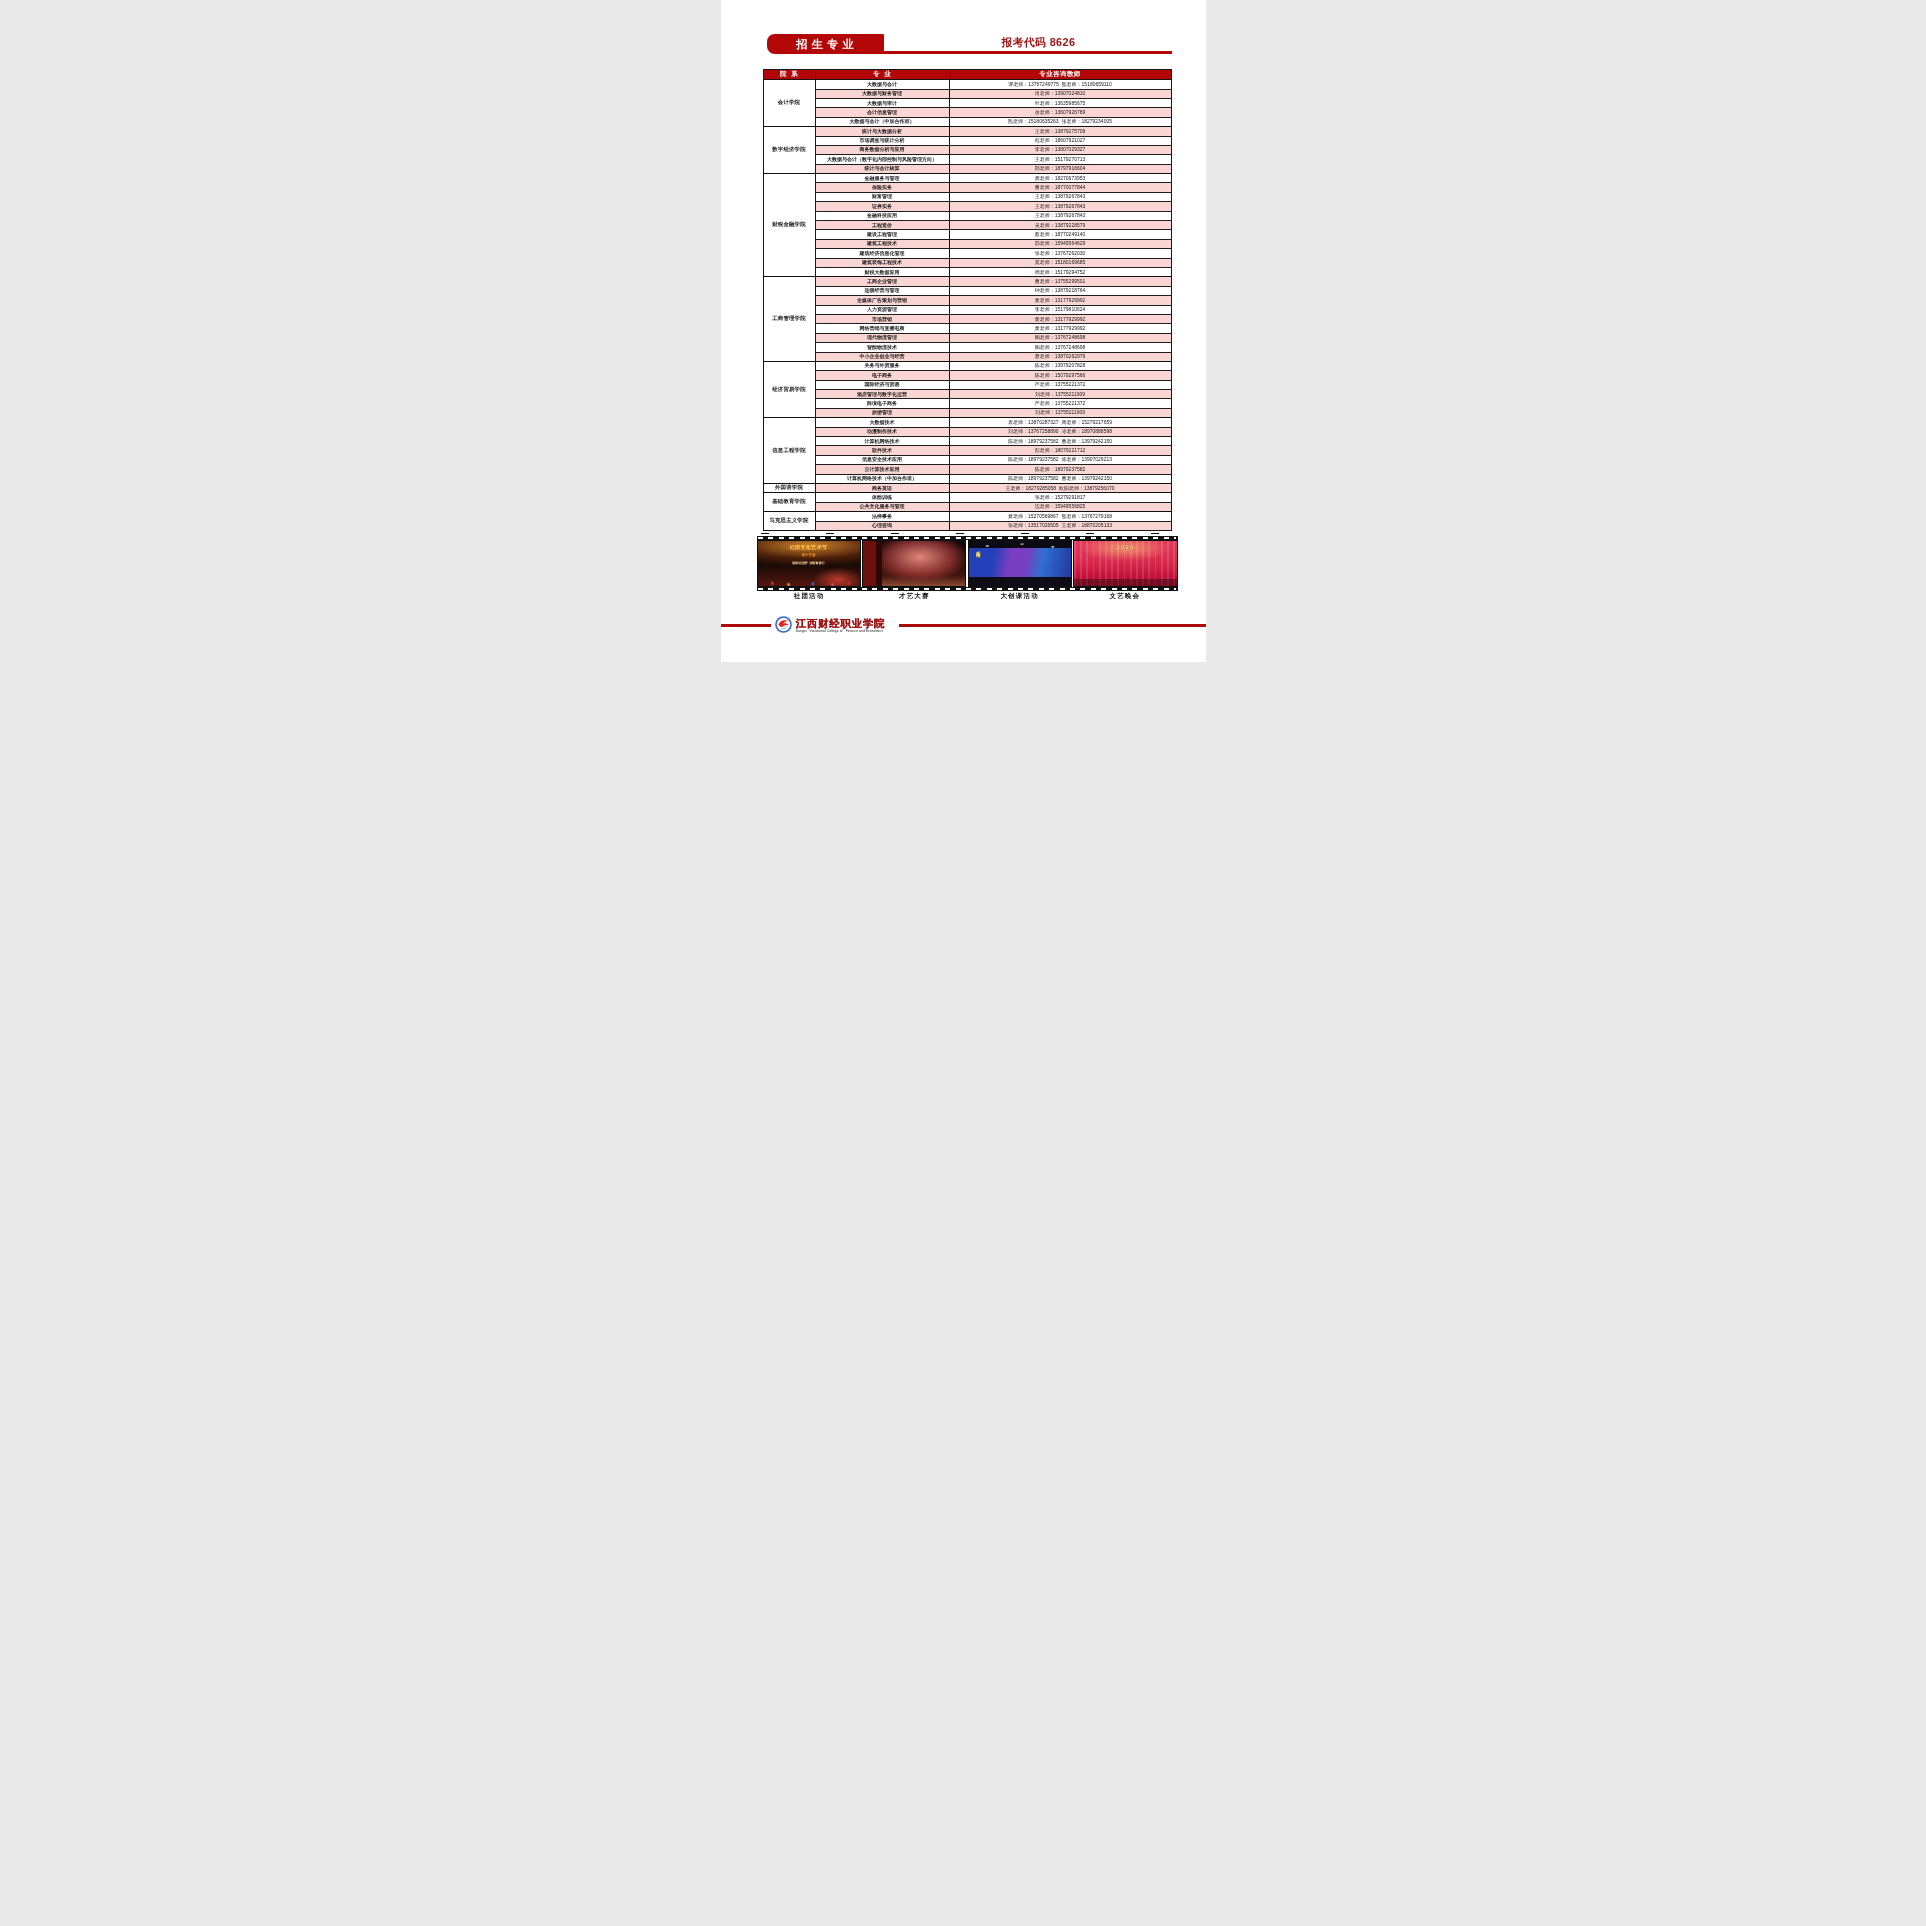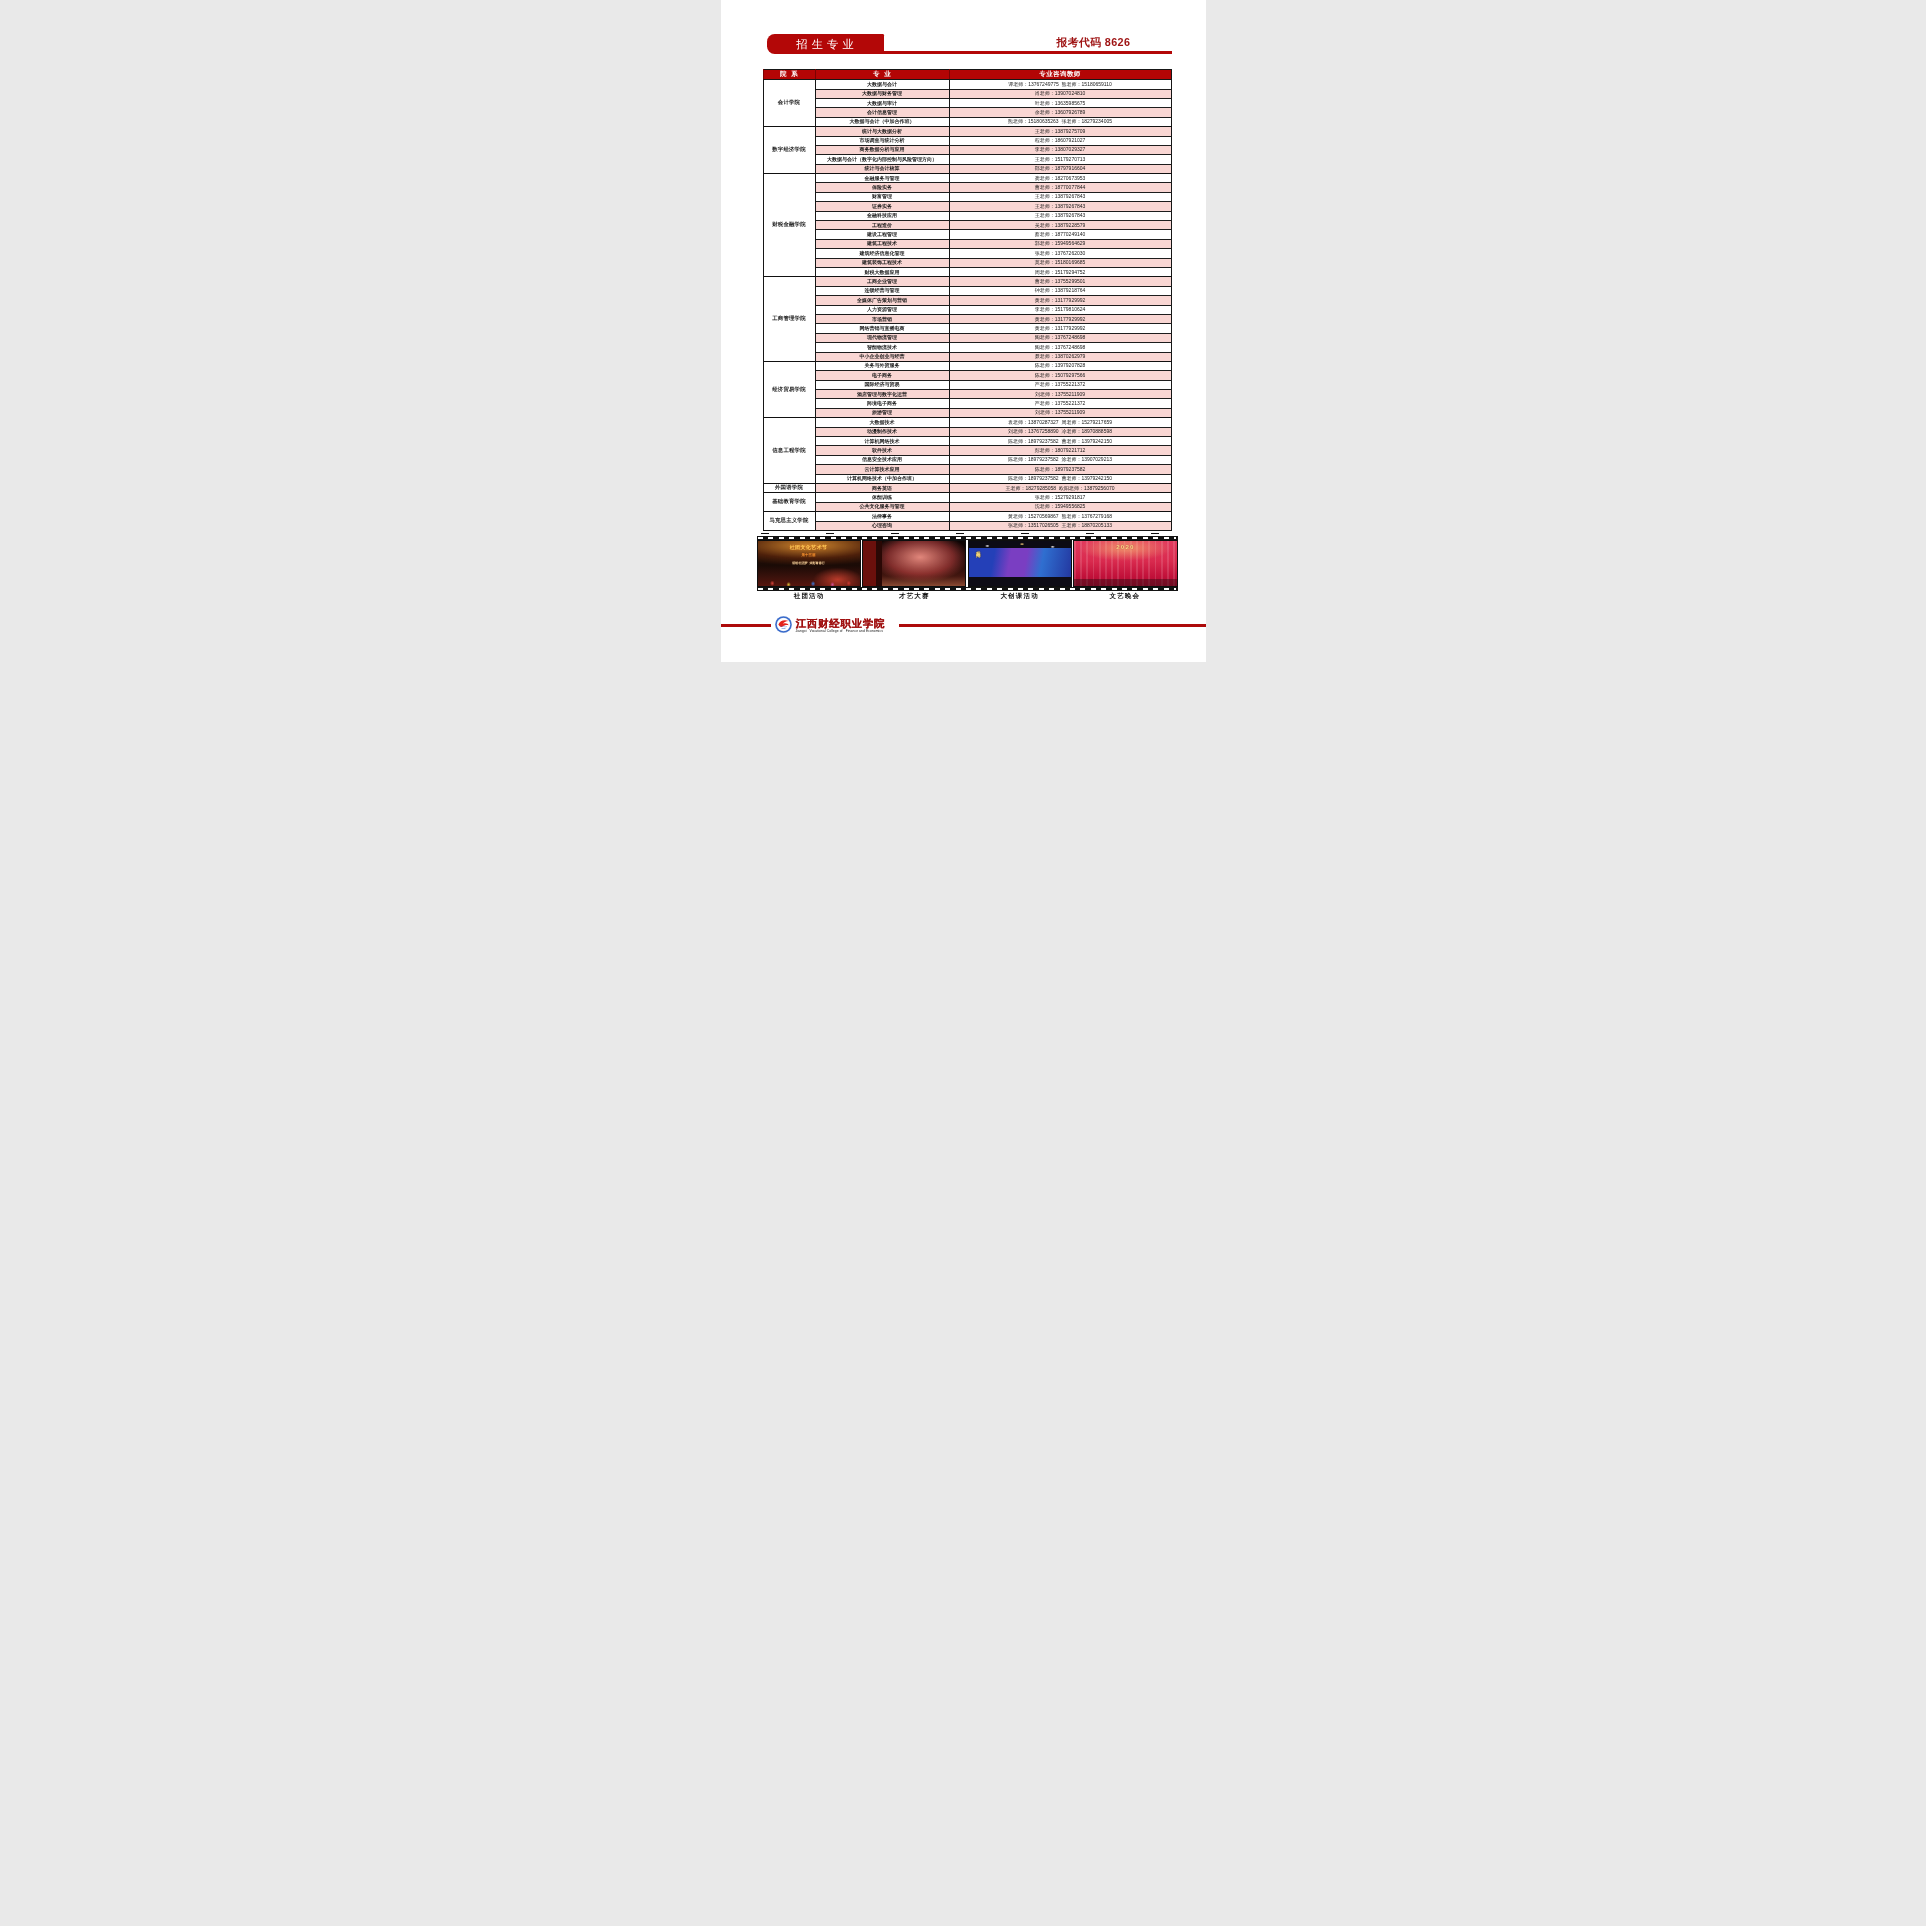--- a/index.html
+++ b/index.html
@@ -8,29 +8,29 @@
     background:#ffffff; overflow:hidden;
     font-family:"Liberation Sans", sans-serif; color:#1a1a1a;
   }
   
   .banner{
     position:absolute; left:46px; top:34px; width:117px; height:20px;
     background:#b30707; border-radius:7.7px 1.2px 1.2px 7.7px;
     display:flex; align-items:center; justify-content:center;
   }
   .banner span{
-    color:#fff; font-size:11.2px; font-weight:normal; letter-spacing:4.2px;
+    color:#fff; font-size:11.2px; font-weight:bold; letter-spacing:4.2px;
     text-indent:4.2px; white-space:pre;
   }
   .banner-line{
     position:absolute; left:162px; top:51px; width:289px; height:2.7px;
     background:#b30707;
   }
   .exam-code{
-    position:absolute; right:35px; top:36px; width:154px; text-align:center;
+    position:absolute; right:50px; top:36px; width:154px; text-align:left;
     font-size:10.8px; font-weight:bold; color:#9e1212; letter-spacing:0.4px; white-space:pre;
   }
   
   .tbl-wrap{ position:absolute; left:42px; top:69px; width:408px; }
   table.majors{
     width:408px; table-layout:fixed; border-collapse:collapse;
     border:1.2px solid #161616;
   }
   table.majors col.c1{width:52px;} table.majors col.c2{width:134px;} table.majors col.c3{width:222px;}
   table.majors th{

